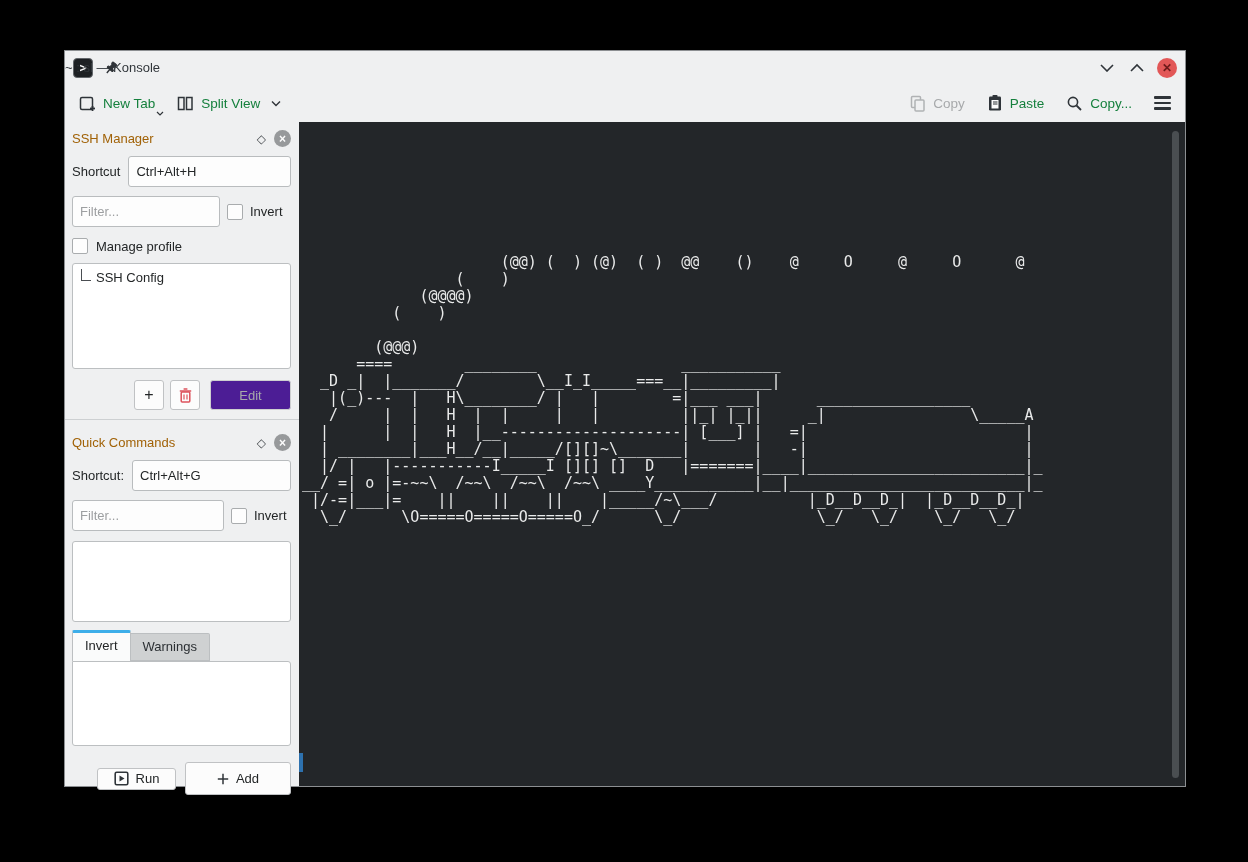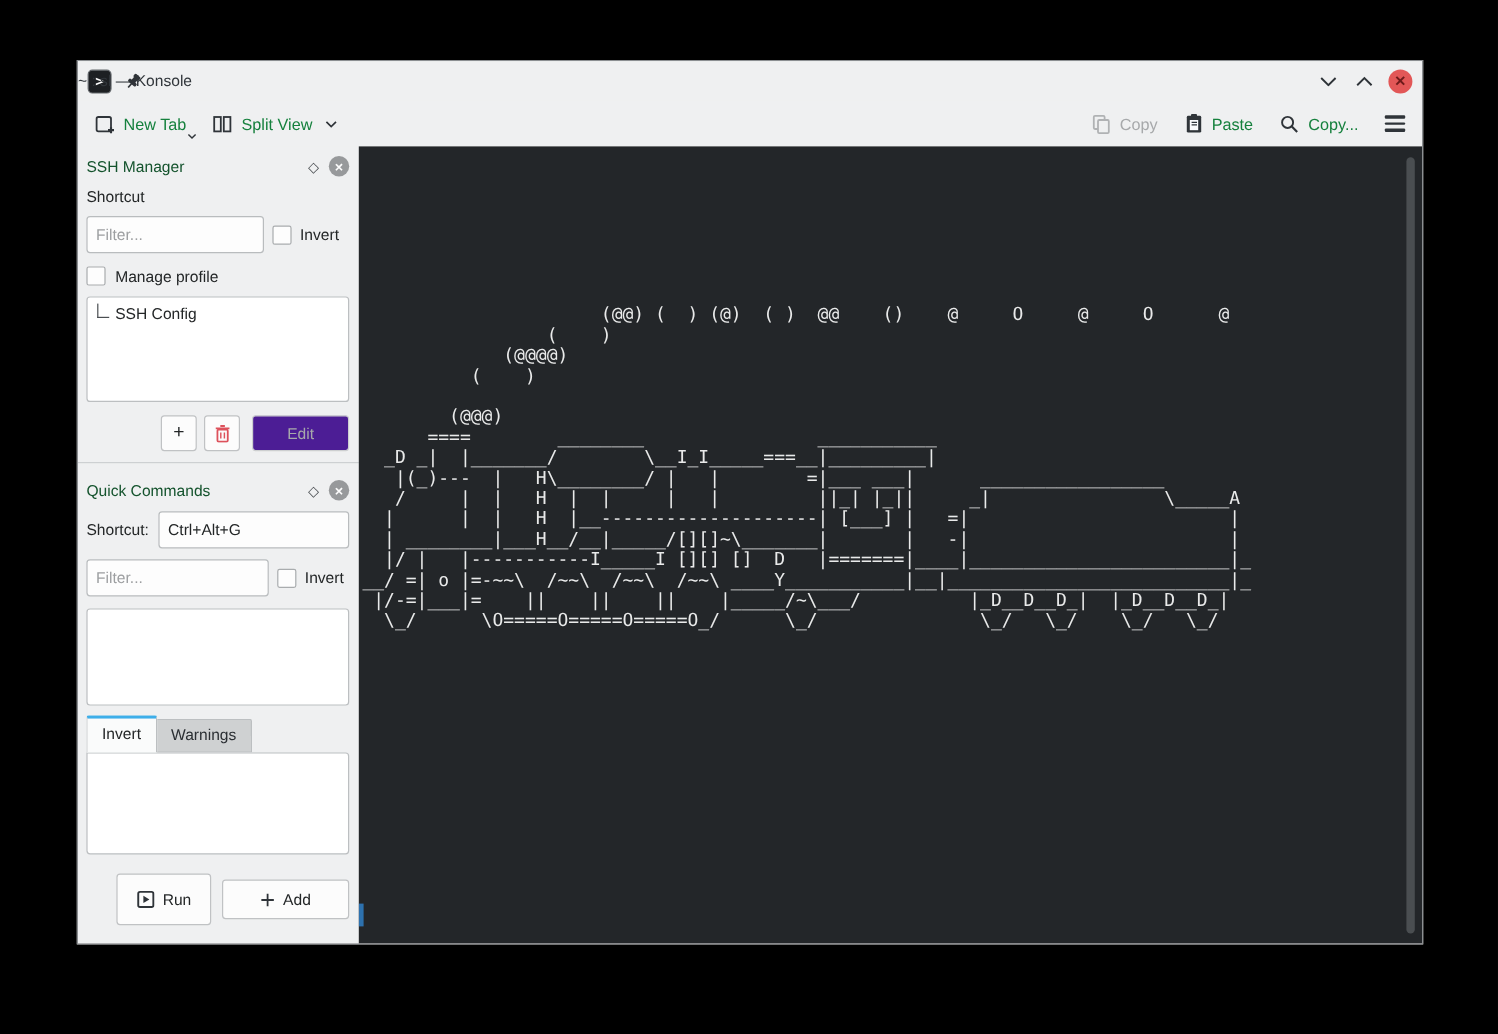--- a/index.html
+++ b/index.html
@@ -35,21 +35,21 @@
   .toolbar-spacer { flex:1; }
   .mini-caret { position:absolute; right:-9px; bottom:-4px; }
   .hamburger { display:flex; flex-direction:column; gap:3px; }
   .hamburger span { width:17px; height:2.5px; background:#2f3439; border-radius:1px; }
 
   
   .main { flex:1; display:flex; min-height:0; }
   .sidebar { width:234px; background:#eff0f1; position:relative; flex:none; }
 
   .panel-header { display:flex; align-items:center; padding:8px 8px 6px 7px; }
-  .panel-title { font-size:13px; color:#14532d; }
+  .panel-title { font-size:13px; color:#a16207; }
   .panel-header .ico { margin-left:auto; display:flex; align-items:center; gap:8px; }
   .diamond { color:#4a4e52; font-size:12px; }
   .panel-close { width:17px; height:17px; border-radius:50%; background:#97999b; color:#fcfcfc;
                  font-size:12px; font-weight:bold; display:flex; align-items:center;
                  justify-content:center; line-height:1; }
 
   .row { display:flex; align-items:center; padding:3px 8px 3px 7px; }
   .lbl { font-size:13px; color:#232627; }
   input.box { height:31px; background:#fdfdfd; border:1px solid #b9bcbe; border-radius:3px;
               font-size:13px; color:#232627; padding:0 7px; outline:none;
@@ -183,34 +183,35 @@
         <div class="panel-header">
           <span class="panel-title">SSH Manager</span>
           <span class="ico">
             <span class="diamond">◇</span>
             <span class="panel-close">×</span>
           </span>
         </div>
 
         <div class="row" style="gap:8px;">
           <span class="lbl">Shortcut</span>
+          <input class="box" style="flex: 1 1 0%; min-width: 0px;" value="Ctrl+Alt+H">
         </div>
 
         <div class="row" style="gap:7px; margin-top:3px;">
           <input class="box" style="width: 148px;" placeholder="Filter...">
           <span class="checkbox"></span>
           <span class="lbl">Invert</span>
         </div>
 
         <div class="row" style="gap:8px; margin-top:5px;">
           <span class="checkbox"></span>
           <span class="lbl">Manage profile</span>
         </div>
 
-        <div class="white-box" style="margin:6px 8px 0 7px; height:88px;">
+        <div class="white-box" style="margin:6px 8px 0 7px; height:106px;">
           <div class="tree-item">
             <span class="branch"></span>
             <span>SSH Config</span>
           </div>
         </div>
 
         <div class="row" style="margin-top:8px; padding-right:8px;">
           <div style="flex:1"></div>
           <button class="btn" style="width:30px; height:30px; font-size:16px;">+</button>
           <button class="btn" style="width:30px; height:30px; margin-left:6px;">
@@ -249,21 +250,21 @@
         <div class="white-box" style="margin:7px 8px 0 7px; height:81px;"></div>
 
         <div class="tabs">
           <span class="tab active">Invert</span>
           <span class="tab inactive">Warnings</span>
         </div>
         <div class="white-box" style="margin:0 8px 0 7px; height:85px; border-radius:0 3px 3px 3px;"></div>
 
         <div class="row" style="margin-top:13px; padding-right:8px;">
           <div style="flex:1"></div>
-          <button class="btn" style="width:79px; height:43px;">
+          <button class="btn" style="width:79px; height:22px;">
             <svg width="15" height="15" viewBox="0 0 15 15">
               <rect x="1.2" y="1.2" width="12.6" height="12.6" rx="1.5" fill="none" stroke="#2f3439" stroke-width="1.6"></rect>
               <polygon points="5.5,4.5 10.5,7.5 5.5,10.5" fill="#2f3439"></polygon>
             </svg>
             <span>Run</span>
           </button>
           <button class="btn" style="width:106px; height:33px; margin-left:9px;">
             <svg width="12" height="12" viewBox="0 0 12 12">
               <line x1="6" y1="0.8" x2="6" y2="11.2" stroke="#2f3439" stroke-width="1.5"></line>
               <line x1="0.8" y1="6" x2="11.2" y2="6" stroke="#2f3439" stroke-width="1.5"></line>

